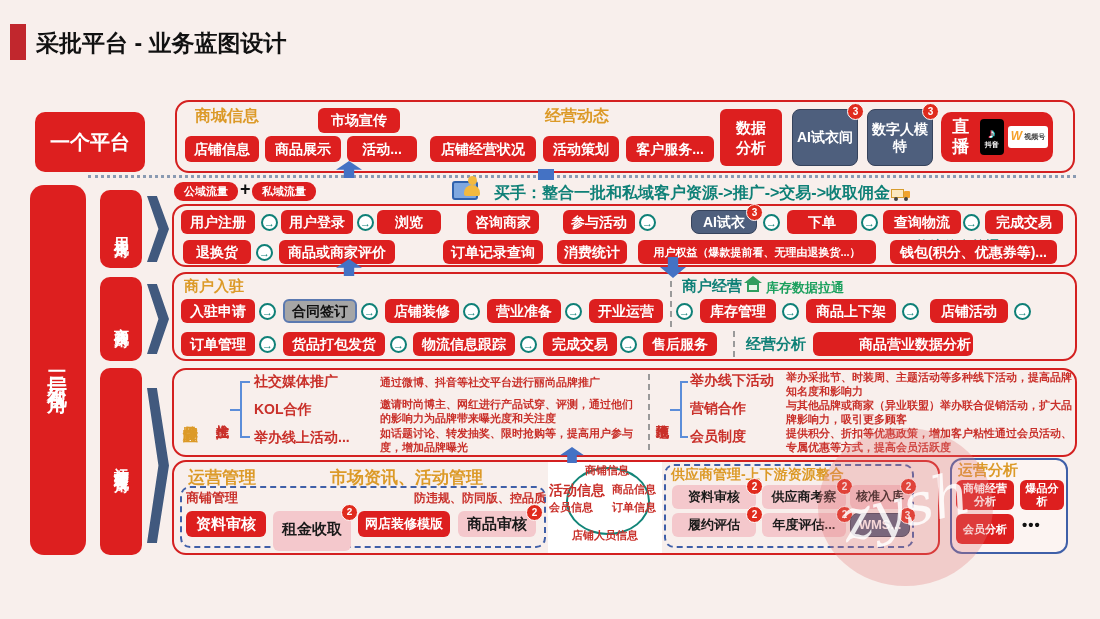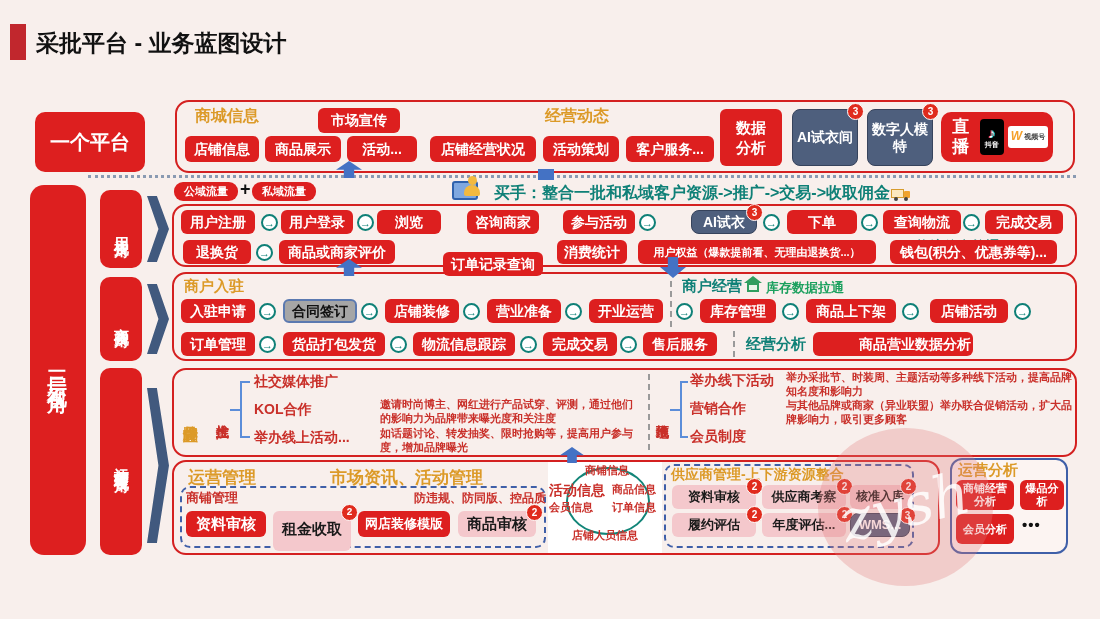--- a/index.html
+++ b/index.html
@@ -122,21 +122,21 @@
   </div>
   <div class="b arr" style="left:763px;top:214px;"></div>
   <div class="b btn r" style="left:787px;top:210px;width:70px;height:24px;">下单</div>
   <div class="b arr" style="left:861px;top:214px;"></div>
   <div class="b btn r" style="left:883px;top:210px;width:78px;height:24px;">查询物流</div>
   <div class="b arr" style="left:963px;top:214px;"></div>
   <div class="b btn r" style="left:985px;top:210px;width:78px;height:24px;">完成交易</div>
   <div class="b btn r" style="left:183px;top:240px;width:68px;height:24px;">退换货</div>
   <div class="b arr" style="left:256px;top:244px;"></div>
   <div class="b btn r" style="left:279px;top:240px;width:116px;height:24px;">商品或商家评价</div>
-  <div class="b btn r" style="left:443px;top:240px;width:100px;height:24px;margin-top:12px;">订单记录查询</div>
+  <div class="b btn r" style="left:443px;top:240px;width:100px;height:24px;">订单记录查询</div>
   <div class="b btn r" style="left:557px;top:240px;width:70px;height:24px;">消费统计</div>
   <div class="b btn r" style="left:638px;top:240px;width:238px;height:24px;font-size:11px;">用户权益（爆款提前看、无理由退换货...）</div>
   <div class="b btn r" style="left:890px;top:240px;width:167px;height:24px;">钱包(积分、优惠券等)...</div>
   <div class="b uparrow" style="left:336px;top:259px;width:26px;height:17px;"></div>
   <div class="b dnarrow" style="left:660px;top:257px;width:26px;height:21px;"></div>
 
   <div class="b box" style="left:172px;top:272px;width:905px;height:89px;"></div>
   <div class="b olabel" style="left:184px;top:277px;font-size:15px;z-index:2;">商户入驻</div>
   <div class="b btn r" style="left:181px;top:299px;width:74px;height:24px;">入驻申请</div>
   <div class="b arr" style="left:259px;top:303px;"></div>
@@ -175,33 +175,35 @@
   <div class="b box" style="left:172px;top:368px;width:905px;height:89px;"></div>
   <div class="b olabel vtext" style="left:180px;top:374px;width:20px;height:80px;font-size:15px;z-index:2;">品牌宣传</div>
   <div class="b vtext redtxt" style="left:214px;top:378px;width:16px;height:74px;font-size:13px;font-weight:bold;z-index:2;">线上推广</div>
   <div class="b bl" style="left:240px;top:381px;width:2px;height:57px;"></div>
   <div class="b bl" style="left:240px;top:381px;width:10px;height:2px;"></div>
   <div class="b bl" style="left:230px;top:409px;width:10px;height:2px;"></div>
   <div class="b bl" style="left:240px;top:436px;width:10px;height:2px;"></div>
   <div class="b item redtxt" style="left:254px;top:373px;">社交媒体推广</div>
   <div class="b item redtxt" style="left:254px;top:401px;">KOL合作</div>
   <div class="b item redtxt" style="left:254px;top:429px;">举办线上活动...</div>
+  <div class="b desc redtxt" style="left:380px;top:375px;width:262px;">通过微博、抖音等社交平台进行丽尚品牌推广</div>
   <div class="b desc redtxt" style="left:380px;top:397px;width:262px;">邀请时尚博主、网红进行产品试穿、评测，通过他们的影响力为品牌带来曝光度和关注度</div>
   <div class="b desc redtxt" style="left:380px;top:426px;width:262px;">如话题讨论、转发抽奖、限时抢购等，提高用户参与度，增加品牌曝光</div>
   <div class="b vdash" style="left:648px;top:374px;height:76px;width:0;"></div>
   <div class="b vtext redtxt" style="left:654px;top:378px;width:16px;height:74px;font-size:13px;font-weight:bold;z-index:2;">线下地推</div>
   <div class="b bl" style="left:680px;top:381px;width:2px;height:57px;"></div>
   <div class="b bl" style="left:680px;top:381px;width:8px;height:2px;"></div>
   <div class="b bl" style="left:670px;top:409px;width:10px;height:2px;"></div>
   <div class="b bl" style="left:680px;top:436px;width:8px;height:2px;"></div>
   <div class="b item redtxt" style="left:690px;top:372px;">举办线下活动</div>
   <div class="b item redtxt" style="left:690px;top:400px;">营销合作</div>
   <div class="b item redtxt" style="left:690px;top:428px;">会员制度</div>
   <div class="b desc redtxt" style="left:786px;top:370px;width:290px;">举办采批节、时装周、主题活动等多种线下活动，提高品牌知名度和影响力</div>
   <div class="b desc redtxt" style="left:786px;top:398px;width:290px;">与其他品牌或商家（异业联盟）举办联合促销活动，扩大品牌影响力，吸引更多顾客</div>
+  <div class="b desc redtxt" style="left:786px;top:426px;width:290px;">提供积分、折扣等优惠政策，增加客户粘性通过会员活动、专属优惠等方式，提高会员活跃度</div>
 
   <div class="b uparrow" style="left:560px;top:447px;width:24px;height:16px;"></div>
   <div class="b box" style="left:172px;top:460px;width:768px;height:95px;"></div>
   <div class="b olabel" style="left:188px;top:466px;font-size:17px;z-index:2;">运营管理</div>
   <div class="b olabel" style="left:330px;top:466px;font-size:17px;z-index:2;">市场资讯、活动管理</div>
   <div class="b dash" style="left:180px;top:486px;width:366px;height:62px;"></div>
   <div class="b redtxt" style="left:186px;top:489px;font-size:13px;font-weight:bold;z-index:2;">商铺管理</div>
   <div class="b redtxt" style="left:414px;top:490px;font-size:12px;font-weight:bold;z-index:2;">防违规、防同版、控品质</div>
   <div class="b btn r" style="left:186px;top:511px;width:80px;height:26px;font-size:15px;">资料审核</div>
   <div class="b btn p" style="left:273px;top:511px;width:78px;height:40px;font-size:15px;font-family:Liberation Mono, monospace;">

